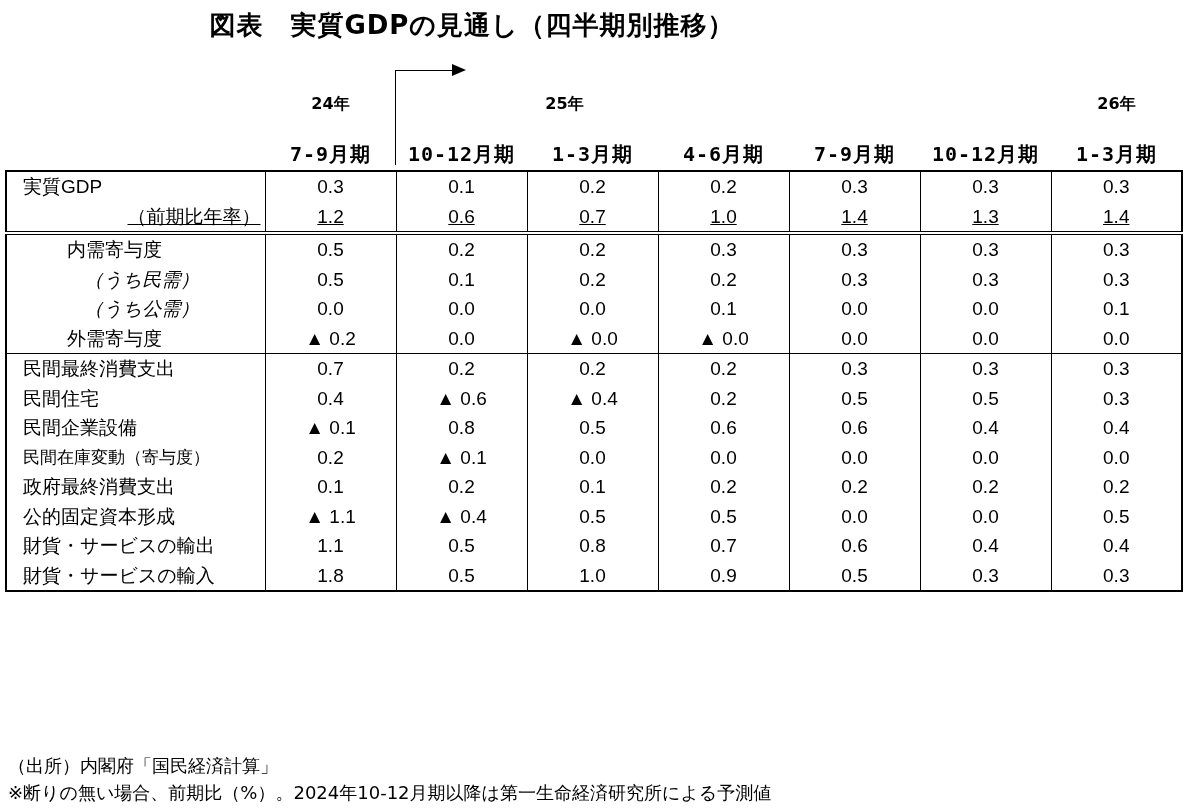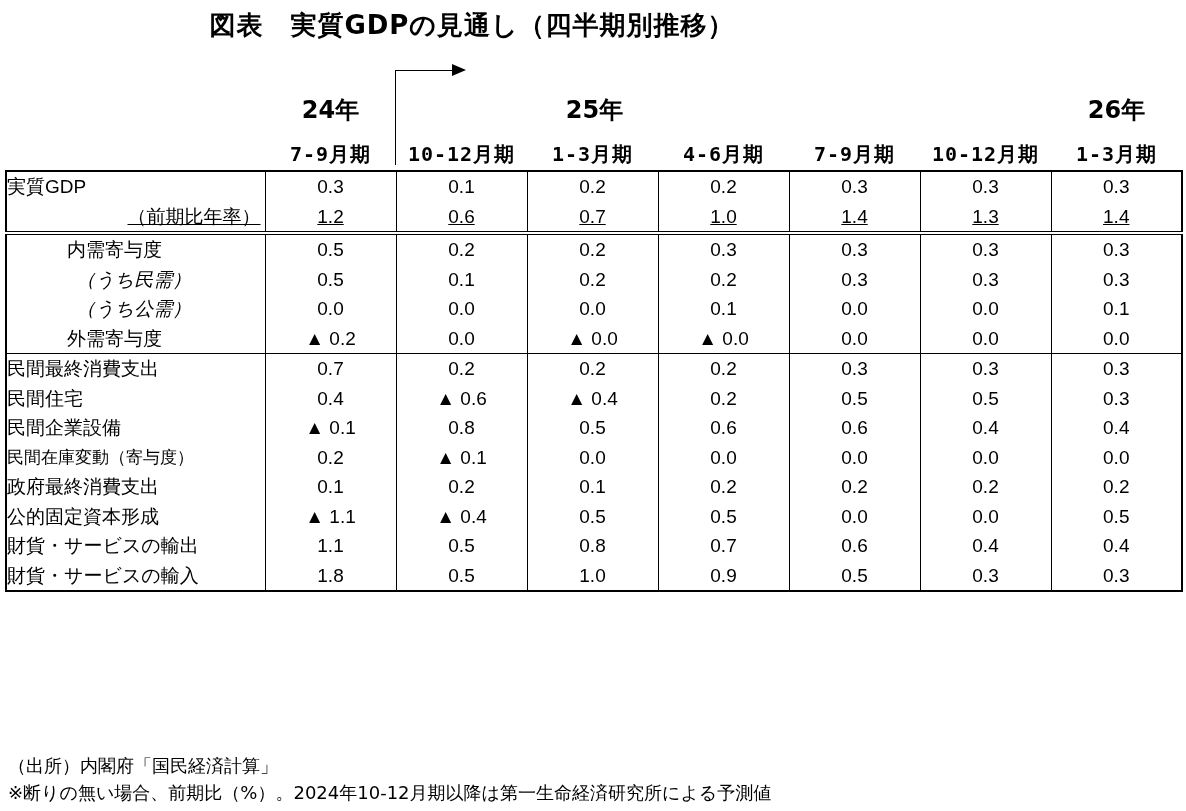--- a/index.html
+++ b/index.html
@@ -11,42 +11,42 @@
     position: absolute; top: 8px; left: 0; width: 944px; text-align: center;
     font-size: 26px; font-weight: bold; letter-spacing: 1px;
   }
   .arrow-v { position: absolute; left: 395px; top: 70px; width: 1px; height: 95px; background: #000; }
   .arrow-h { position: absolute; left: 395px; top: 70px; width: 58px; height: 1px; background: #000; }
   .arrow-head {
     position: absolute; left: 452px; top: 64px; width: 0; height: 0;
     border-top: 6px solid transparent; border-bottom: 6px solid transparent; border-left: 14px solid #000;
   }
   .year {
-    position: absolute; top: 94px; font-size: 24px; font-weight: bold; width: 131px; text-align: center;
+    position: absolute; top: 94px; font-size: 16px; font-weight: bold; width: 131px; text-align: center;
   }
   .period-row { position: absolute; top: 141px; left: 265px; display: flex; }
   .period {
     width: 131px; text-align: center; font-size: 20px; font-weight: bold; letter-spacing: 1px;
     font-family: "DejaVu Sans Mono", "Liberation Mono", monospace;
   }
   table {
     position: absolute; top: 170px; left: 5px;
     border-collapse: collapse; table-layout: fixed;
     border: 2px solid #000;
     font-family: "Liberation Sans", "DejaVu Sans", sans-serif;
   }
   col.label-col { width: 259px; }
   col.val-col { width: 131px; }
   td {
     height: 29.5px; padding: 0; font-size: 19px; line-height: 29px;
     border-left: 1.5px solid #000; border-right: 1.5px solid #000;
     white-space: nowrap;
   }
   td.v { text-align: center; }
-  td.l { padding-left: 0; text-align: left; }
+  td.l { padding-left: 16px; text-align: left; }
   td.l.indent1 { padding-left: 60px; }
   td.l.indent2 { text-align: center; padding-right: 4px; font-style: italic; }
   td.l.indent-right { text-align: right; padding-right: 4px; }
   td.l.small { font-size: 17px; margin-top: 23px; }
   tr.grp-end td { border-bottom: 1.5px solid #000; }
   tr.dbl-end td { border-bottom: 4px double #000; text-decoration: underline; }
   .notes {
     position: absolute; left: 8px; top: 752px; font-size: 18px; line-height: 27px;
     font-family: "DejaVu Sans", "Liberation Sans", sans-serif;
   }
@@ -56,21 +56,21 @@
 
 <div class="title">図表　実質GDPの見通し（四半期別推移）</div>
 
 <div>
   <div class="arrow-v"></div>
   <div class="arrow-h"></div>
   <div class="arrow-head"></div>
 </div>
 
 <div class="year" style="left:265px">24年</div>
-<div class="year" style="left:529px">25年</div>
+<div class="year" style="left:499px">25年</div>
 <div class="year" style="left:1051px">26年</div>
 
 <div class="period-row">
   <div class="period">7-9月期</div>
   <div class="period">10-12月期</div>
   <div class="period">1-3月期</div>
   <div class="period">4-6月期</div>
   <div class="period">7-9月期</div>
   <div class="period">10-12月期</div>
   <div class="period">1-3月期</div>

